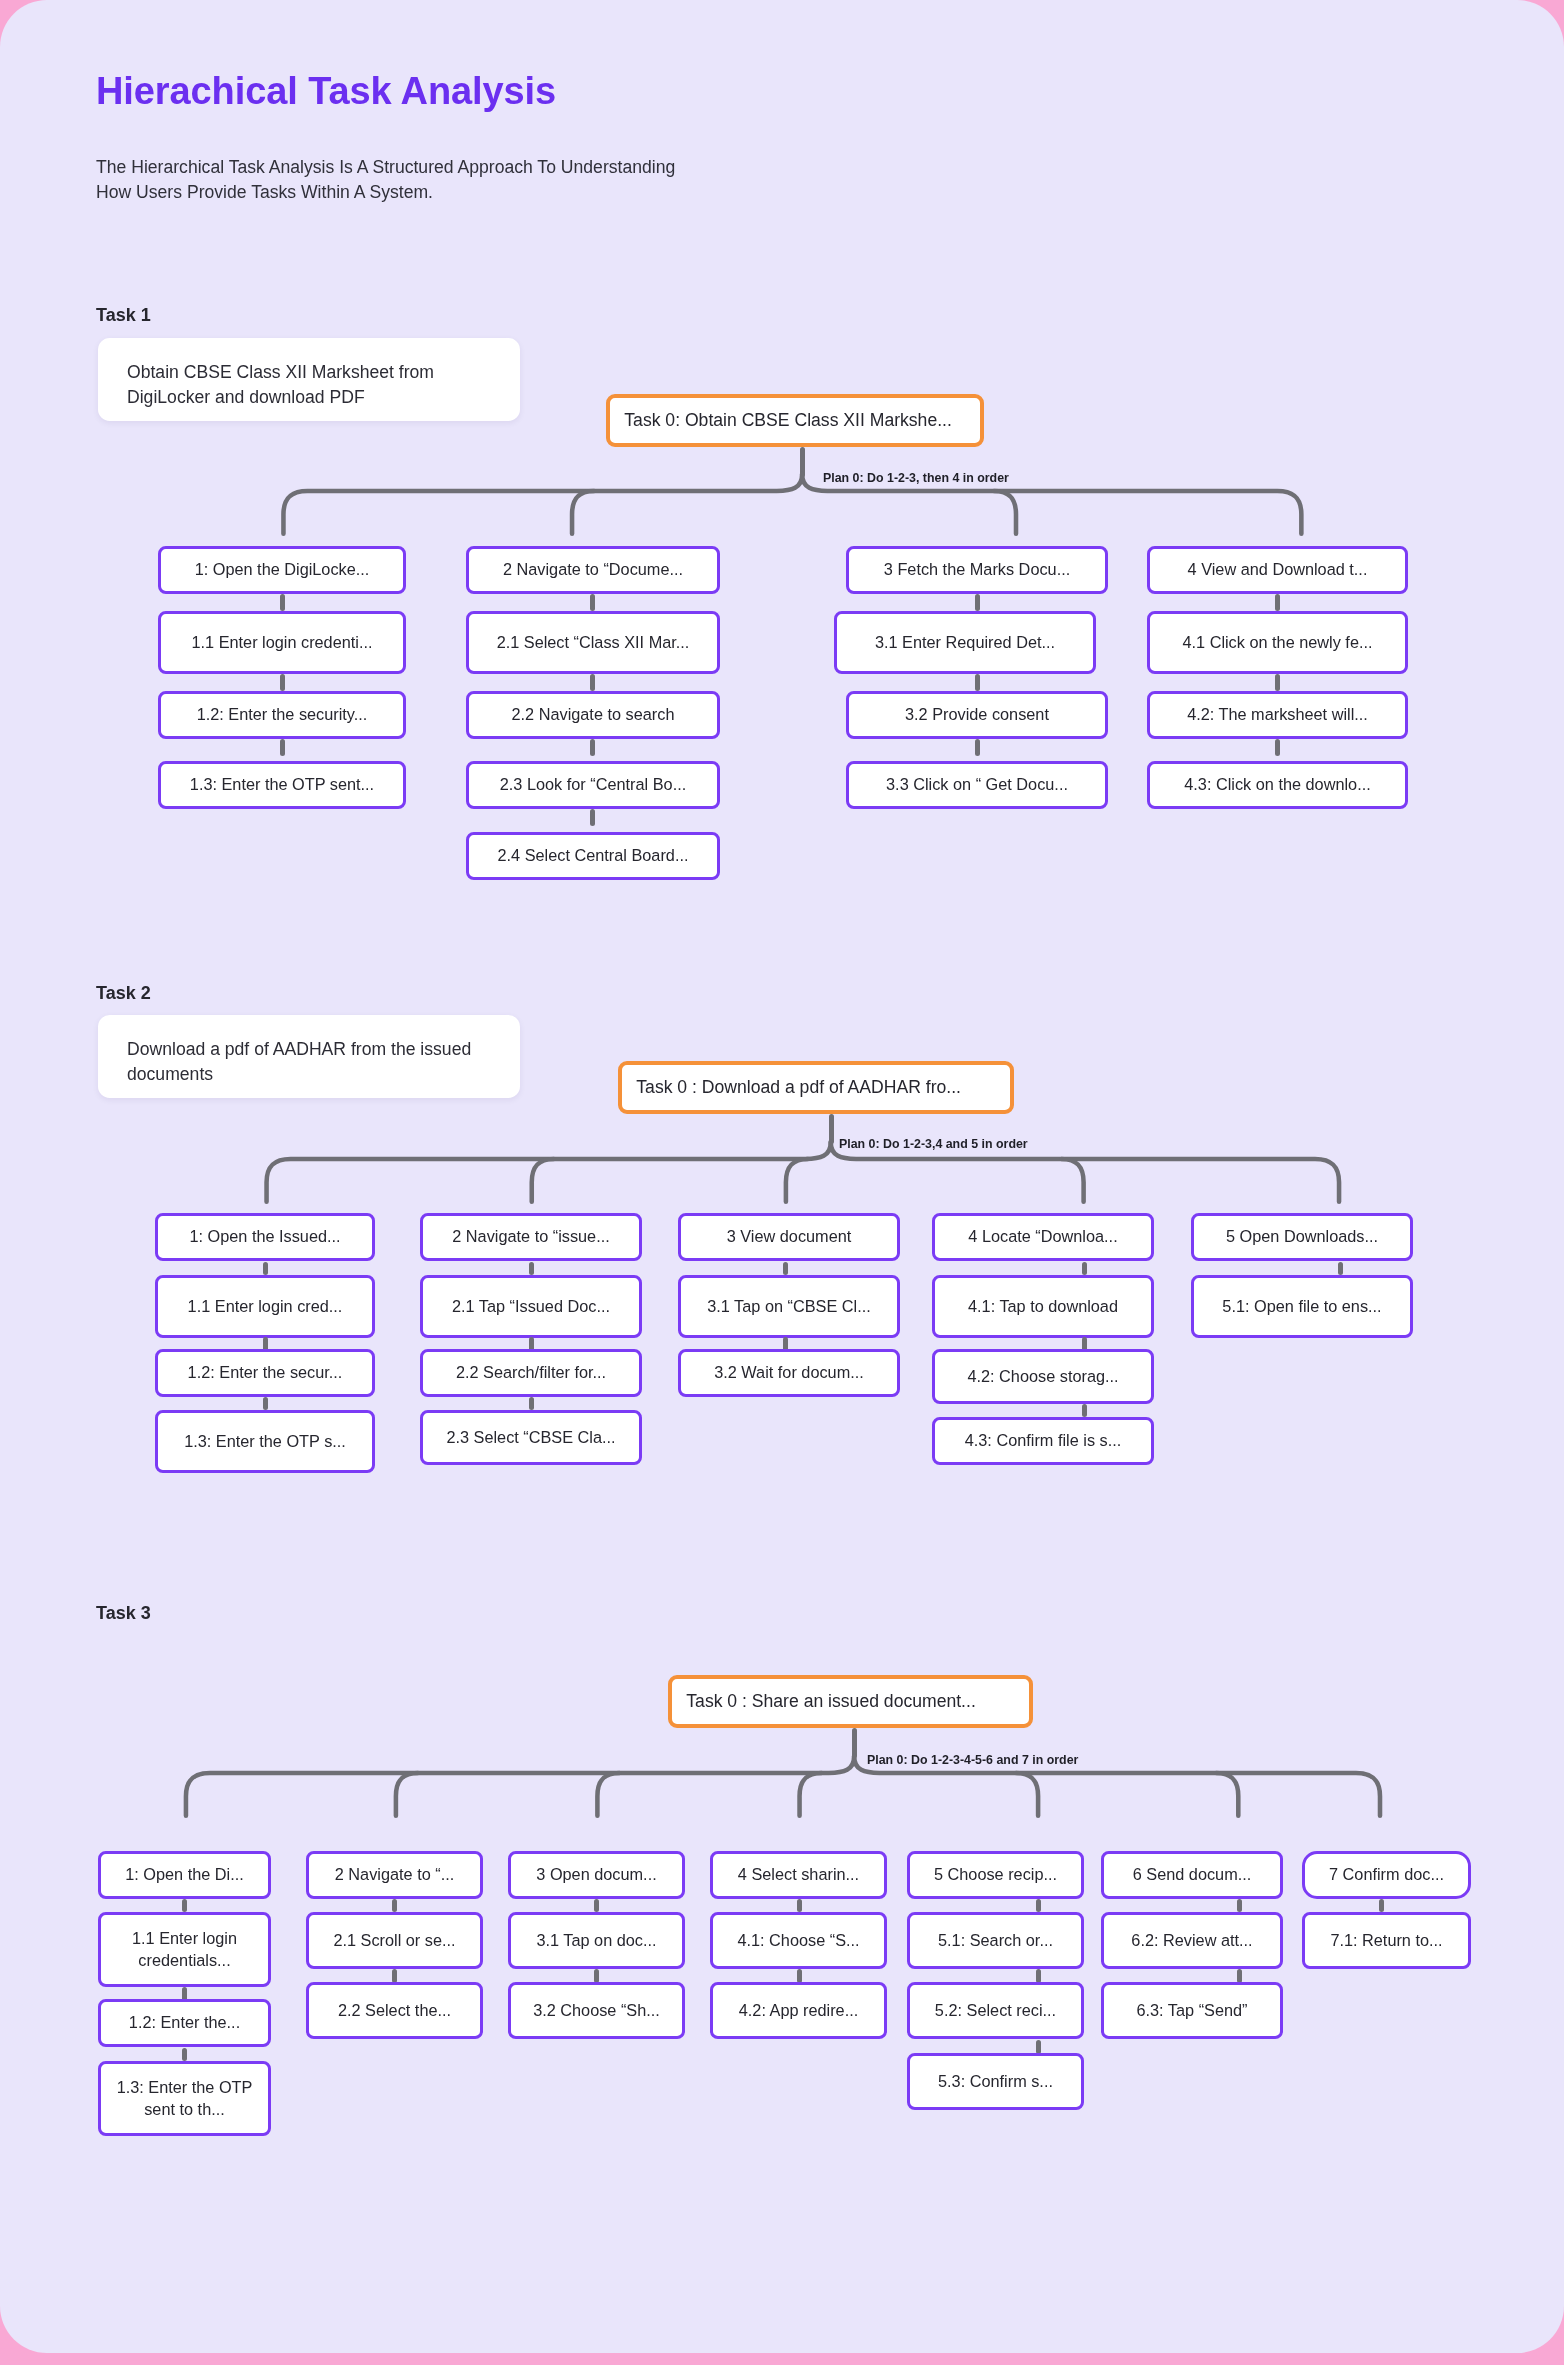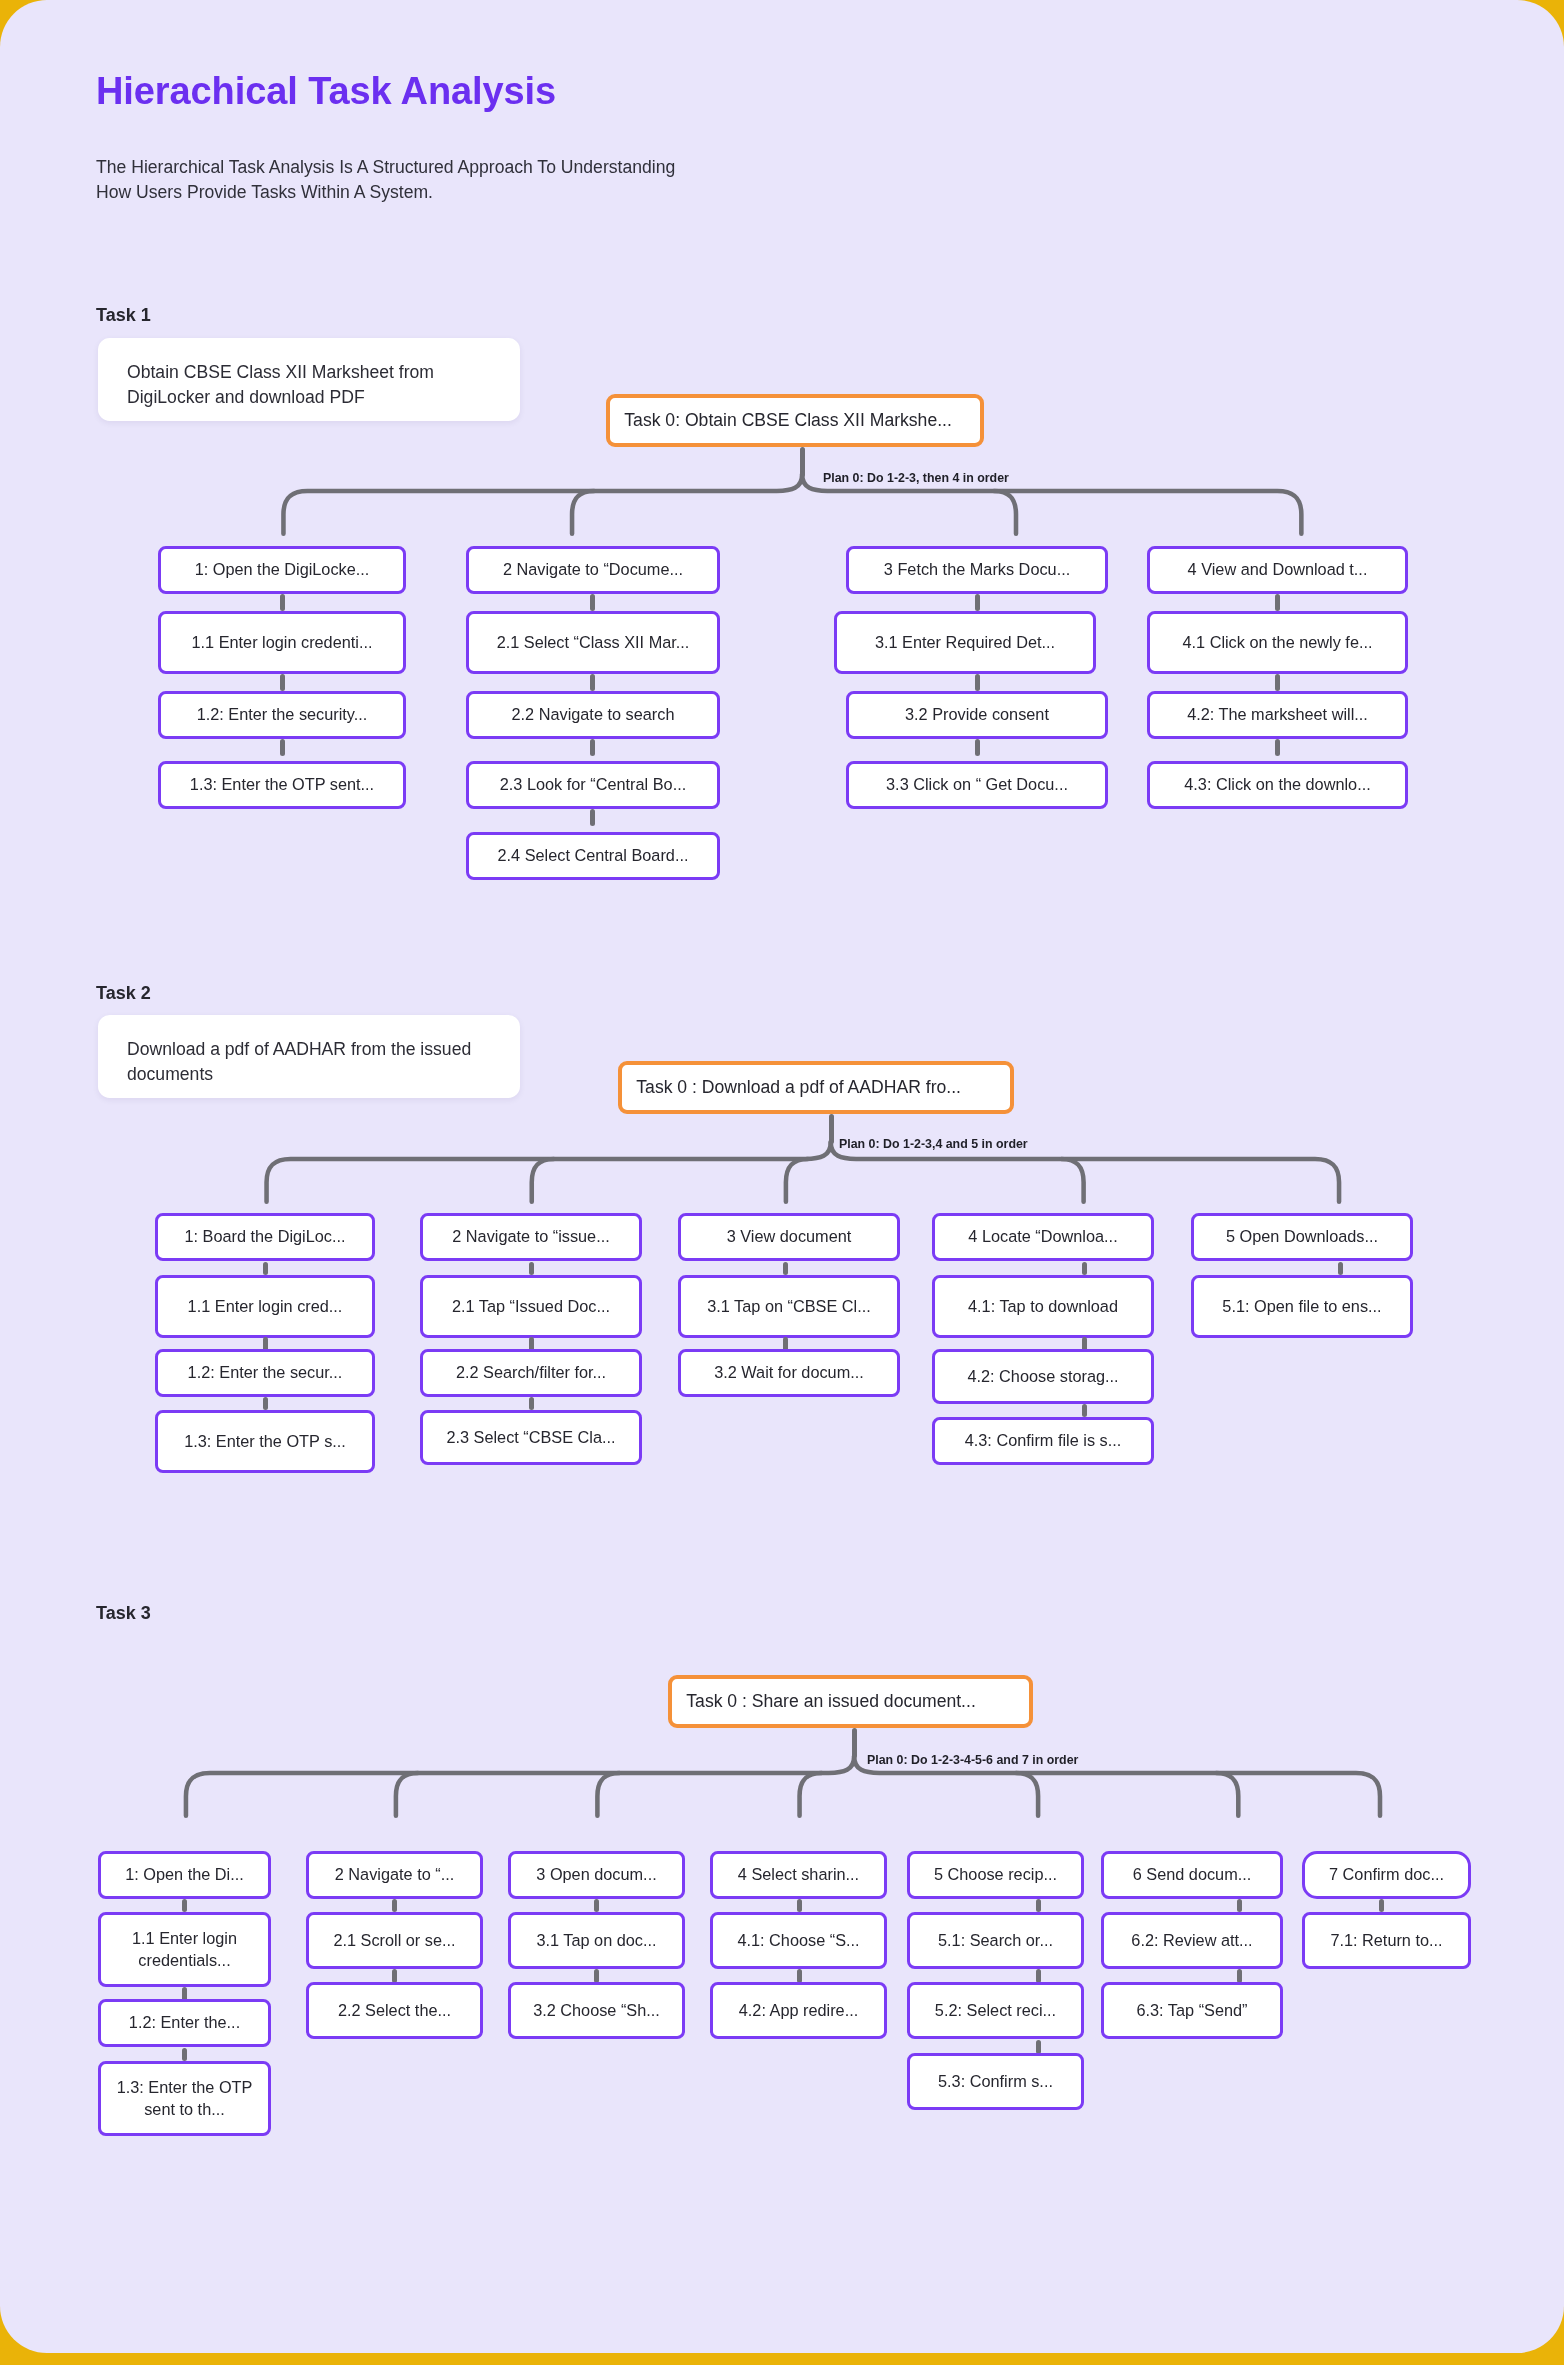--- a/index.html
+++ b/index.html
@@ -3,21 +3,21 @@
 <meta charset="utf-8">
 <style>
   * { box-sizing: border-box; margin: 0; padding: 0; }
   html, body { width: 1564px; height: 2366px; background: #ffffff; }
   body { font-family: "Liberation Sans", sans-serif; }
 
   #page {
     position: absolute;
     left: 0; top: 0;
     width: 1564px; height: 2366px;
-    background: #eab308;
+    background: #f9a8d4;
     overflow: hidden;
   }
   #card {
     position: absolute;
     left: 0px; top: 0px;
     width: 1564px; height: 2353px;
     background: #e9e5fb;
     border-radius: 47px;
   }
 
@@ -178,21 +178,21 @@
     <div class="plan-label" style="left:839px; top:1137px;">Plan 0: Do 1-2-3,4 and 5 in order</div>
 
     <svg class="branch" style="left:0px; top:1142px;" width="1564" height="65" viewBox="0 0 2400 100">
       <path d="M1275,0 C1275,22 1259,26 1236,26 L444,26 C418,26 407,38 407,62 L407,92"></path>
       <path d="M1275,0 C1275,22 1291,26 1314,26 L2020,26 C2046,26 2057,38 2057,62 L2057,92"></path>
       <path d="M849,26 C825,26 815,38 815,62 L815,92"></path>
       <path d="M1240,26 C1216,26 1206,38 1206,62 L1206,92"></path>
       <path d="M1630,26 C1654,26 1664,38 1664,62 L1664,92"></path>
     </svg>
 
-    <div class="node" style="left:155px; top:1213px; width:220px; height:48px;">1: Board the DigiLoc...</div>
+    <div class="node" style="left:155px; top:1213px; width:220px; height:48px;">1: Open the Issued...</div>
     <div class="vlink" style="left:263px; top:1262px; height:13px;"></div>
     <div class="node" style="left:155px; top:1275px; width:220px; height:63px;">1.1 Enter login cred...</div>
     <div class="vlink" style="left:263px; top:1337px; height:14.3px;"></div>
     <div class="node" style="left:155px; top:1349px; width:220px; height:48px;">1.2: Enter the secur...</div>
     <div class="vlink" style="left:263px; top:1397px; height:13px;"></div>
     <div class="node" style="left:155px; top:1410px; width:220px; height:63px;">1.3: Enter the OTP s...</div>
 
     <div class="node" style="left:420px; top:1213px; width:222px; height:48px;">2 Navigate to “issue...</div>
     <div class="vlink" style="left:529px; top:1262px; height:13px;"></div>
     <div class="node" style="left:420px; top:1275px; width:222px; height:63px;">2.1 Tap “Issued Doc...</div>

